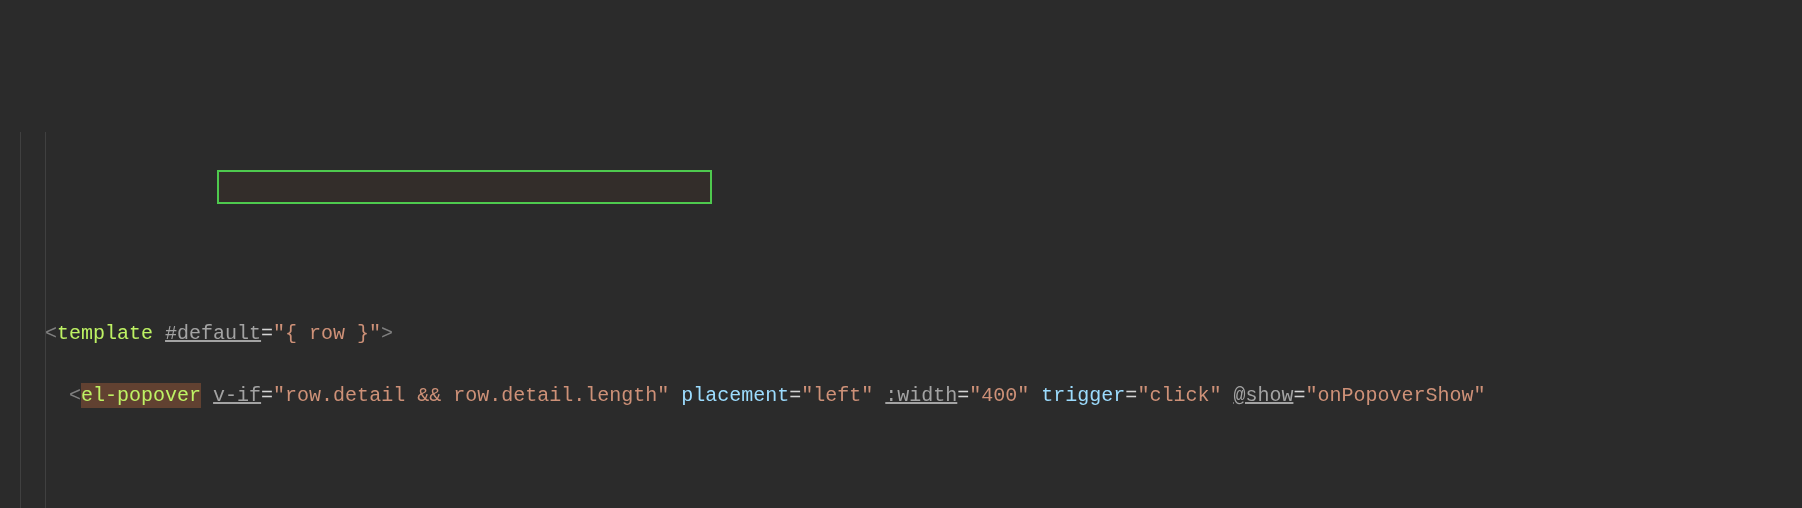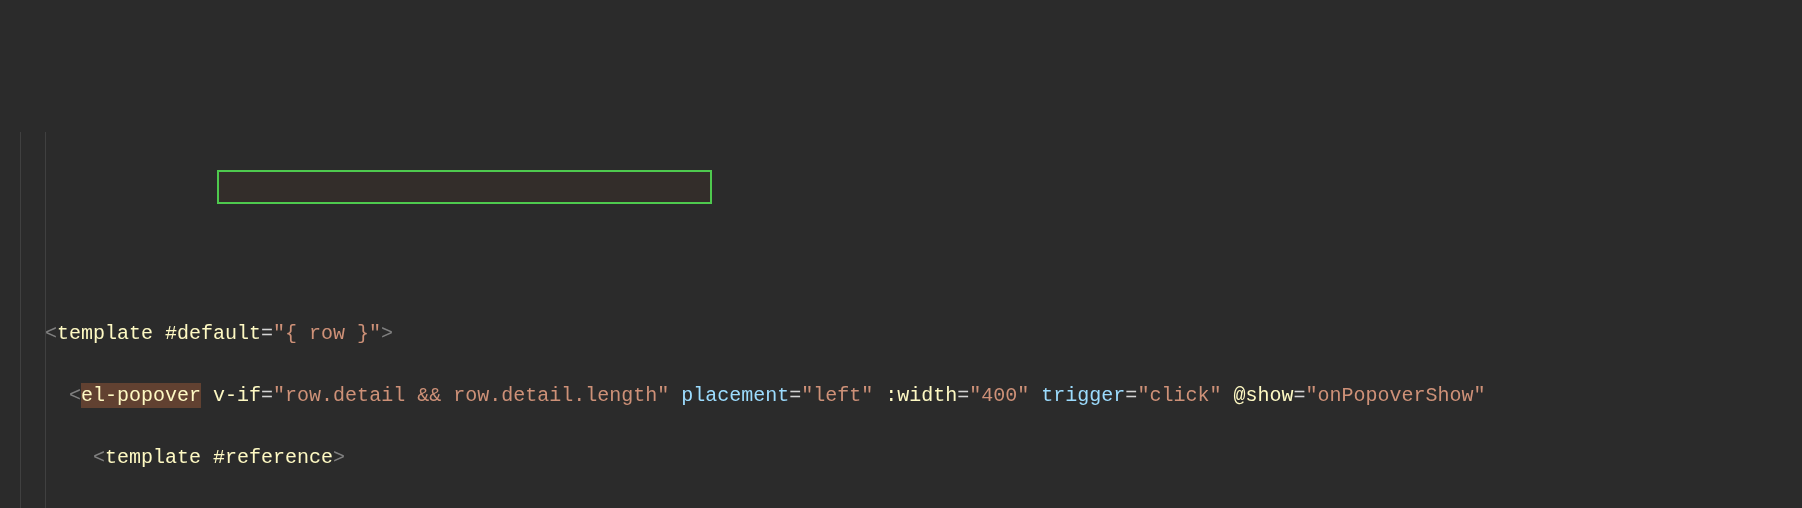--- a/index.html
+++ b/index.html
@@ -28,24 +28,24 @@
     .indent-guide {
       position: absolute;
       width: 1px;
       background: #404040;
       top: 0;
       bottom: 0;
     }
     .ig1 { left: 20px; }
     .ig2 { left: 45px; }
     .bracket { color: #808080; }
-    .tag { color: #fef9c3; }
+    .tag { color: #bef264; }
     .attr-name { color: #9cdcfe; margin-top: 8px; }
     .attr-value { color: #ce9178; }
-    .directive { color: #fef9c3; }
+    .directive { color: #a3a3a3; text-decoration: underline; }
     .operator { color: #d4d4d4; }
     .highlight-box {
       position: absolute;
       border: 2px solid #4ec94e;
       background: rgba(100, 60, 40, 0.15);
       pointer-events: none;
     }
     .attr-highlight {
       background: rgba(180, 100, 60, 0.4);
       padding: 1px 0;
@@ -57,21 +57,20 @@
 
 
 <div class="code-container">
   <div class="indent-guide ig1"></div>
   <div class="indent-guide ig2"></div>
 
   <div class="highlight-box" style="top:38px; left:217px; width:495px; height:34px;"></div>
 
 <span class="line"><span class="bracket">&lt;</span><span class="tag">template</span> <span class="directive">#default</span><span class="operator">=</span><span class="attr-value">"{ row }"</span><span class="bracket">&gt;</span></span>
 <span class="line">  <span class="bracket">&lt;</span><span class="tag attr-highlight">el-popover</span> <span class="directive">v-if</span><span class="operator">=</span><span class="attr-value">"row.detail &amp;&amp; row.detail.length"</span> <span class="attr-name">placement</span><span class="operator">=</span><span class="attr-value">"left"</span> <span class="directive">:width</span><span class="operator">=</span><span class="attr-value">"400"</span> <span class="attr-name">trigger</span><span class="operator">=</span><span class="attr-value">"click"</span> <span class="directive">@show</span><span class="operator">=</span><span class="attr-value">"onPopoverShow"</span></span>
-<span class="line">    <span class="bracket">&lt;</span><span class="tag">template</span> <span class="directive">#reference</span><span class="bracket">&gt;</span></span>
 <span class="line">       </span>
 
 
 
 
 
 
 
 
 

